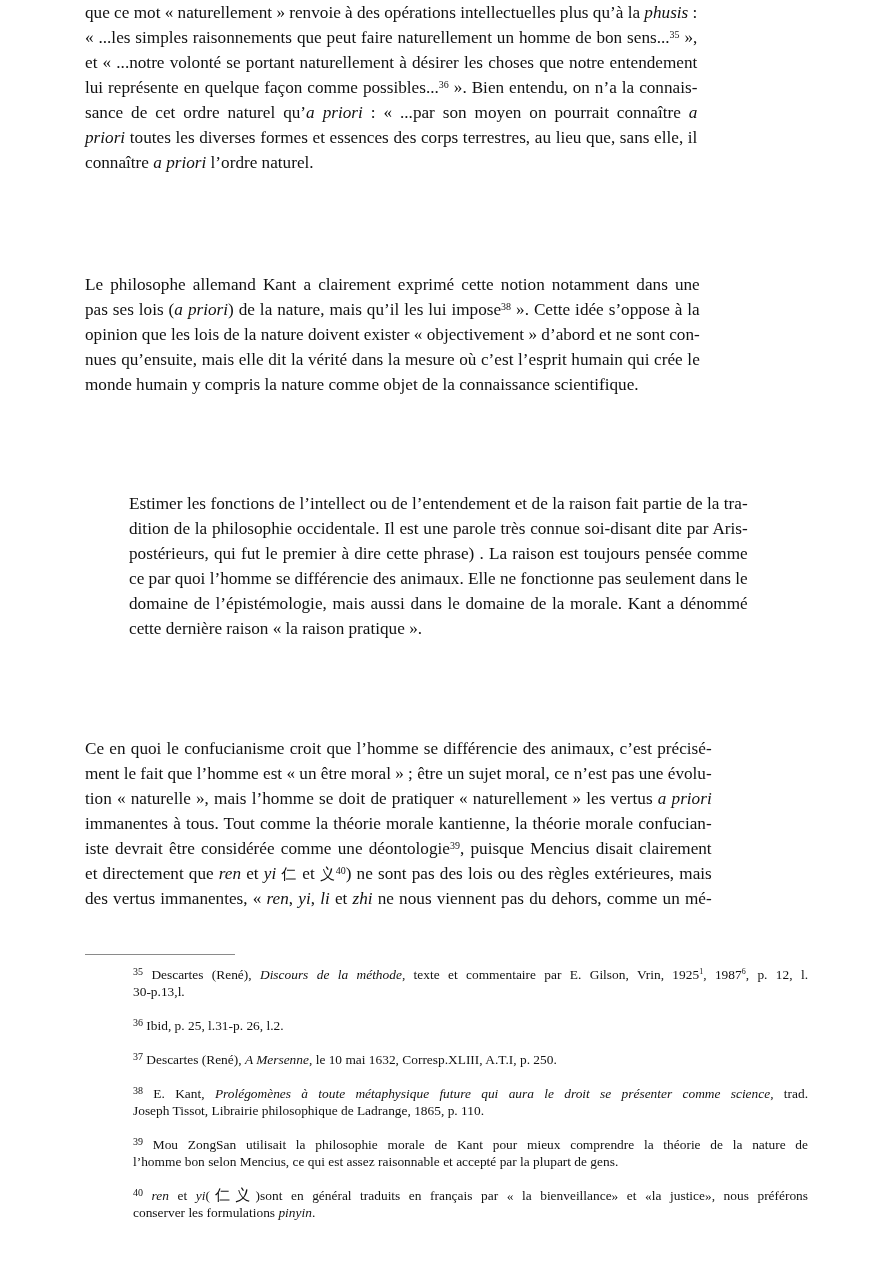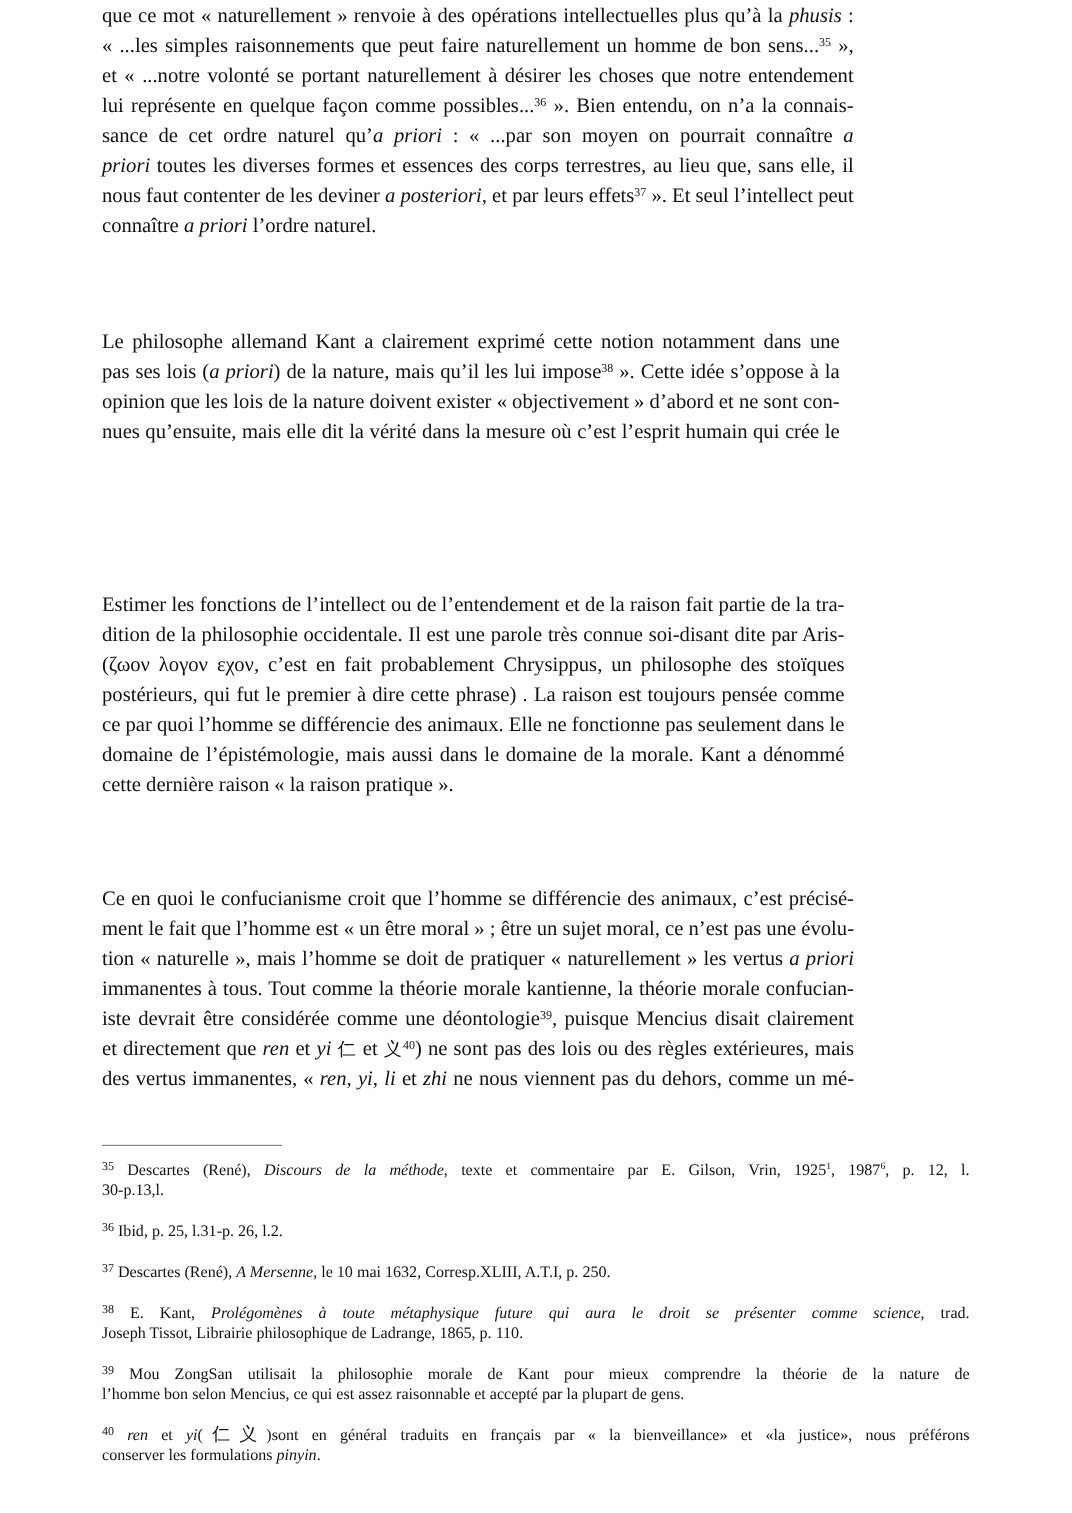--- a/index.html
+++ b/index.html
@@ -42,21 +42,21 @@
       font-size: 10px;
       vertical-align: 5px;
       line-height: 0;
     }
     .cjk {
       font-family: "DejaVu Sans", sans-serif;
       font-size: 15px;
     }
     .p1 { position: absolute; top: 0px; }
     .p2 { position: absolute; top: 272px; }
-    .p3 { position: absolute; top: 491px; }
+    .p3 { position: absolute; top: 491px; margin-left: 44px; }
     .p4 { position: absolute; top: 736px; }
 
     .footnote-rule {
       position: absolute;
       top: 954px;
       left: 0;
       width: 150px;
       height: 1px;
       background: #8a8a8a;
     }
@@ -70,20 +70,21 @@
       font-size: 13.4px;
       line-height: 17px;
       text-align: justify;
       margin: 0 0 17px 0;
     }
     .fn-item .line {
       display: block;
       text-align: justify;
       text-align-last: justify;
       white-space: nowrap;
+      margin-left: 48px;
     }
     .fn-item .line.last { text-align-last: left; }
     .fn-num {
       font-size: 10px;
       vertical-align: 4px;
       line-height: 0;
     }
     .fn-sup {
       font-size: 8px;
       vertical-align: 5px;
@@ -95,33 +96,32 @@
 <body>
 
 <div class="page">
   <div class="para p1">
       <span class="line">que ce mot « naturellement » renvoie à des opérations intellectuelles plus qu’à la <em>phusis</em> :</span>
       <span class="line">« ...les simples raisonnements que peut faire naturellement un homme de bon sens...<sup class="fn">35</sup> »,</span>
       <span class="line">et « ...notre volonté se portant naturellement à désirer les choses que notre entendement</span>
       <span class="line">lui représente en quelque façon comme possibles...<sup class="fn">36</sup> ». Bien entendu, on n’a la connais-</span>
       <span class="line">sance de cet ordre naturel qu’<em>a priori</em> : « ...par son moyen on pourrait connaître <em>a</em></span>
       <span class="line"><em>priori</em> toutes les diverses formes et essences des corps terrestres, au lieu que, sans elle, il</span>
-      <span class="line">nous faut contenter de les deviner <em>a posteriori</em>, et par leurs effets<sup class="fn">37</sup> ». Et seul l’intellect peut</span>
       <span class="line last">connaître <em>a priori</em> l’ordre naturel.</span>
     </div>
   <div class="para p2">
       <span class="line">Le philosophe allemand Kant a clairement exprimé cette notion notamment dans une</span>
       <span class="line">pas ses lois (<em>a priori</em>) de la nature, mais qu’il les lui impose<sup class="fn">38</sup> ». Cette idée s’oppose à la</span>
       <span class="line">opinion que les lois de la nature doivent exister « objectivement » d’abord et ne sont con-</span>
       <span class="line">nues qu’ensuite, mais elle dit la vérité dans la mesure où c’est l’esprit humain qui crée le</span>
+      <span class="line last">monde humain y compris la nature comme objet de la connaissance scientifique.</span>
     </div>
   <div class="para p3">
       <span class="line">Estimer les fonctions de l’intellect ou de l’entendement et de la raison fait partie de la tra-</span>
       <span class="line">dition de la philosophie occidentale. Il est une parole très connue soi-disant dite par Aris-</span>
-      <span class="line">(ζωον λογον εχον, c’est en fait probablement Chrysippus, un philosophe des stoïques</span>
       <span class="line">postérieurs, qui fut le premier à dire cette phrase) . La raison est toujours pensée comme</span>
       <span class="line">ce par quoi l’homme se différencie des animaux. Elle ne fonctionne pas seulement dans le</span>
       <span class="line">domaine de l’épistémologie, mais aussi dans le domaine de la morale. Kant a dénommé</span>
       <span class="line last">cette dernière raison « la raison pratique ».</span>
     </div>
   <div class="para p4">
       <span class="line">Ce en quoi le confucianisme croit que l’homme se différencie des animaux, c’est précisé-</span>
       <span class="line">ment le fait que l’homme est « un être moral » ; être un sujet moral, ce n’est pas une évolu-</span>
       <span class="line">tion « naturelle », mais l’homme se doit de pratiquer « naturellement » les vertus <em>a priori</em></span>
       <span class="line">immanentes à tous. Tout comme la théorie morale kantienne, la théorie morale confucian-</span>

